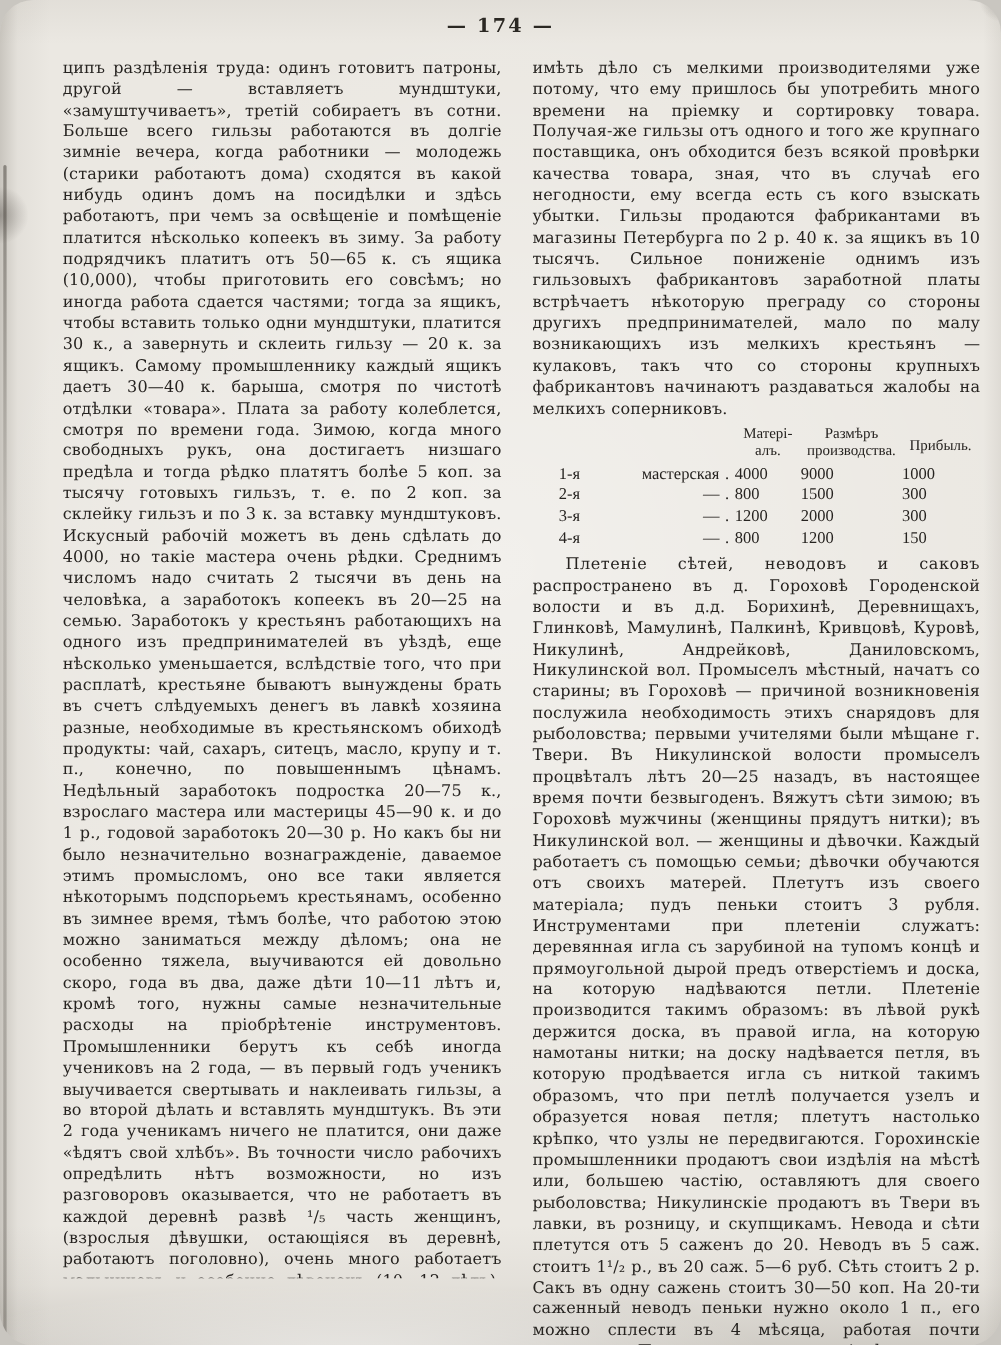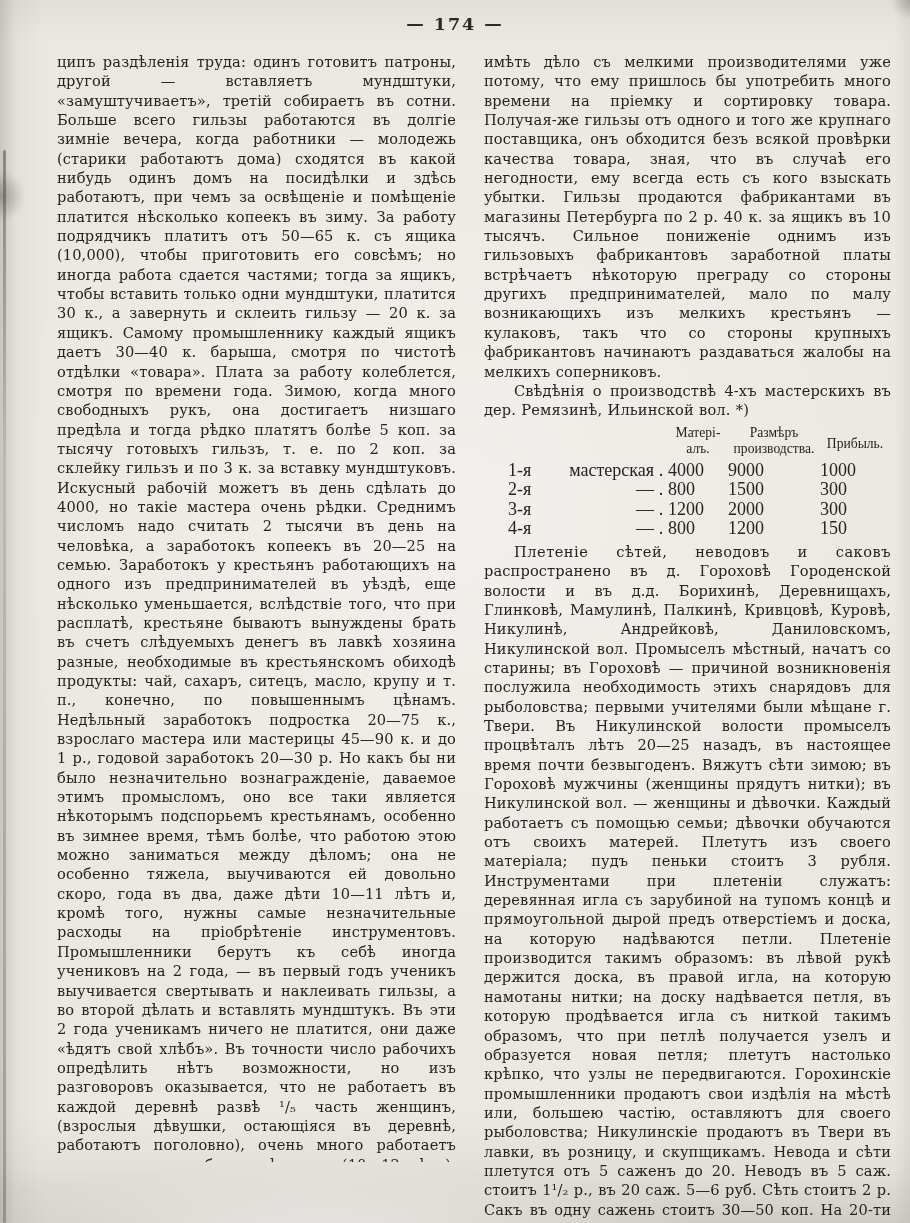--- a/index.html
+++ b/index.html
@@ -4,20 +4,21 @@
 <style>
   html,body { margin:0; padding:0; background:#c9c6c0; }
   .page {
     position:relative;
     width:910px; height:1223px;
     margin:0 auto;
     background:#ebe8e2;
     color:#262320;
     font-family:"DejaVu Serif","Liberation Serif",serif;
     overflow:hidden;
+    border-radius:30px;
   }
   
   .page::before {
     content:""; position:absolute; inset:0; pointer-events:none;
     background:
       radial-gradient(circle at 0% 16%, rgba(35,30,25,0.30), rgba(35,30,25,0) 26px),
       radial-gradient(circle at 100% 0%, rgba(35,30,25,0.25), rgba(35,30,25,0) 20px),
       radial-gradient(ellipse 60% 8% at 35% 101%, rgba(255,255,255,0.55), rgba(255,255,255,0) 70%),
       linear-gradient(90deg, rgba(80,74,64,0.22), rgba(80,74,64,0.05) 16px, rgba(0,0,0,0) 46px),
       linear-gradient(270deg, rgba(110,104,94,0.10), rgba(0,0,0,0) 16px),
@@ -48,21 +49,21 @@
 
   
   .ptable { margin:5px 0 3px 0; padding-left:24px;font-family:Liberation Serif, serif; }
   .ptable-header, .ptable-row {
     display:grid;
     grid-template-columns:36px 110px 14px 60px 92px 70px;
   }
   .ptable-header { margin-bottom:3px; }
   .th { font-size:13.6px; line-height:16.5px; text-align:center; justify-self:center; white-space:nowrap; }
   .th-profit { align-self:center; padding-top:6px; }
-  .ptable-row { line-height:19.6px; font-size:18px; }
+  .ptable-row { line-height:19.6px; font-size:15px; }
   .td { white-space:nowrap; }
   .td-ordinal { text-align:left; }
   .td-name { text-align:right; padding-left:8px; }
   .td-dot { text-align:center; }
   .td-num { }
 </style>
 </head>
 <body>
 
 <div class="page">
@@ -71,21 +72,20 @@
 
   <div class="page-number">— 174 —</div>
 
   <div class="col col-left">
     <p class="para">ципъ раздѣленія труда: одинъ готовитъ патроны, другой — вставляетъ мундштуки, «замуштучиваетъ», третій собираетъ въ сотни. Больше всего гильзы работаются въ долгіе зимніе вечера, когда работники — молодежь (старики работаютъ дома) сходятся въ какой нибудь одинъ домъ на посидѣлки и здѣсь работаютъ, при чемъ за освѣщеніе и помѣщеніе платится нѣсколько копеекъ въ зиму. За работу подрядчикъ платитъ отъ 50—65 к. съ ящика (10,000), чтобы приготовить его совсѣмъ; но иногда работа сдается частями; тогда за ящикъ, чтобы вставить только одни мундштуки, платится 30 к., а завернуть и склеить гильзу — 20 к. за ящикъ. Самому промышленнику каждый ящикъ даетъ 30—40 к. барыша, смотря по чистотѣ отдѣлки «товара». Плата за работу колеблется, смотря по времени года. Зимою, когда много свободныхъ рукъ, она достигаетъ низшаго предѣла и тогда рѣдко платятъ болѣе 5 коп. за тысячу готовыхъ гильзъ, т. е. по 2 коп. за склейку гильзъ и по 3 к. за вставку мундштуковъ. Искусный рабочій можетъ въ день сдѣлать до 4000, но такіе мастера очень рѣдки. Среднимъ числомъ надо считать 2 тысячи въ день на человѣка, а заработокъ копеекъ въ 20—25 на семью. Заработокъ у крестьянъ работающихъ на одного изъ предпринимателей въ уѣздѣ, еще нѣсколько уменьшается, вслѣдствіе того, что при расплатѣ, крестьяне бываютъ вынуждены брать въ счетъ слѣдуемыхъ денегъ въ лавкѣ хозяина разные, необходимые въ крестьянскомъ обиходѣ продукты: чай, сахаръ, ситецъ, масло, крупу и т. п., конечно, по повышеннымъ цѣнамъ. Недѣльный заработокъ подростка 20—75 к., взрослаго мастера или мастерицы 45—90 к. и до 1 р., годовой заработокъ 20—30 р. Но какъ бы ни было незначительно вознагражденіе, даваемое этимъ промысломъ, оно все таки является нѣкоторымъ подспорьемъ крестьянамъ, особенно въ зимнее время, тѣмъ болѣе, что работою этою можно заниматься между дѣломъ; она не особенно тяжела, выучиваются ей довольно скоро, года въ два, даже дѣти 10—11 лѣтъ и, кромѣ того, нужны самые незначительные расходы на пріобрѣтеніе инструментовъ. Промышленники берутъ къ себѣ иногда учениковъ на 2 года, — въ первый годъ ученикъ выучивается свертывать и наклеивать гильзы, а во второй дѣлать и вставлять мундштукъ. Въ эти 2 года ученикамъ ничего не платится, они даже «ѣдятъ свой хлѣбъ». Въ точности число рабочихъ опредѣлить нѣтъ возможности, но изъ разговоровъ оказывается, что не работаетъ въ каждой деревнѣ развѣ ¹/₅ часть женщинъ, (взрослыя дѣвушки, остающіяся въ деревнѣ, работаютъ поголовно), очень много работаетъ мальчиковъ и особенно дѣвочекъ (10—12 лѣтъ); много дѣвочекъ изъ—за этого только промысла не посѣщаютъ школу. Мужчины работаютъ мало, отговариваясь неспособностью и непригодностью рукъ, способныхъ только на тяжелыя работы. Бывали случаи, когда взрослый мужчина начиналъ учиться, но попытка обыкновенно кончалась ничѣмъ.</p>
 
   </div>
 
   <div class="col col-right">
     <p class="para">имѣть дѣло съ мелкими производителями уже потому, что ему пришлось бы употребить много времени на пріемку и сортировку товара. Получая-же гильзы отъ одного и того же крупнаго поставщика, онъ обходится безъ всякой провѣрки качества товара, зная, что въ случаѣ его негодности, ему всегда есть съ кого взыскать убытки. Гильзы продаются фабрикантами въ магазины Петербурга по 2 р. 40 к. за ящикъ въ 10 тысячъ. Сильное пониженіе однимъ изъ гильзовыхъ фабрикантовъ заработной платы встрѣчаетъ нѣкоторую преграду со стороны другихъ предпринимателей, мало по малу возникающихъ изъ мелкихъ крестьянъ — кулаковъ, такъ что со стороны крупныхъ фабрикантовъ начинаютъ раздаваться жалобы на мелкихъ соперниковъ.</p>
-    <p class="para indent">Свѣдѣнія о производствѣ 4-хъ мастерскихъ въ дер. Ремязинѣ, Ильинской вол. *)</p>
 
     <div class="ptable">
       <div class="ptable-header">
         <span></span>
           <span></span>
           <span></span>
         <span class="th">
           <span>Матері-</span><br>
           <span>алъ.</span>
         </span>

